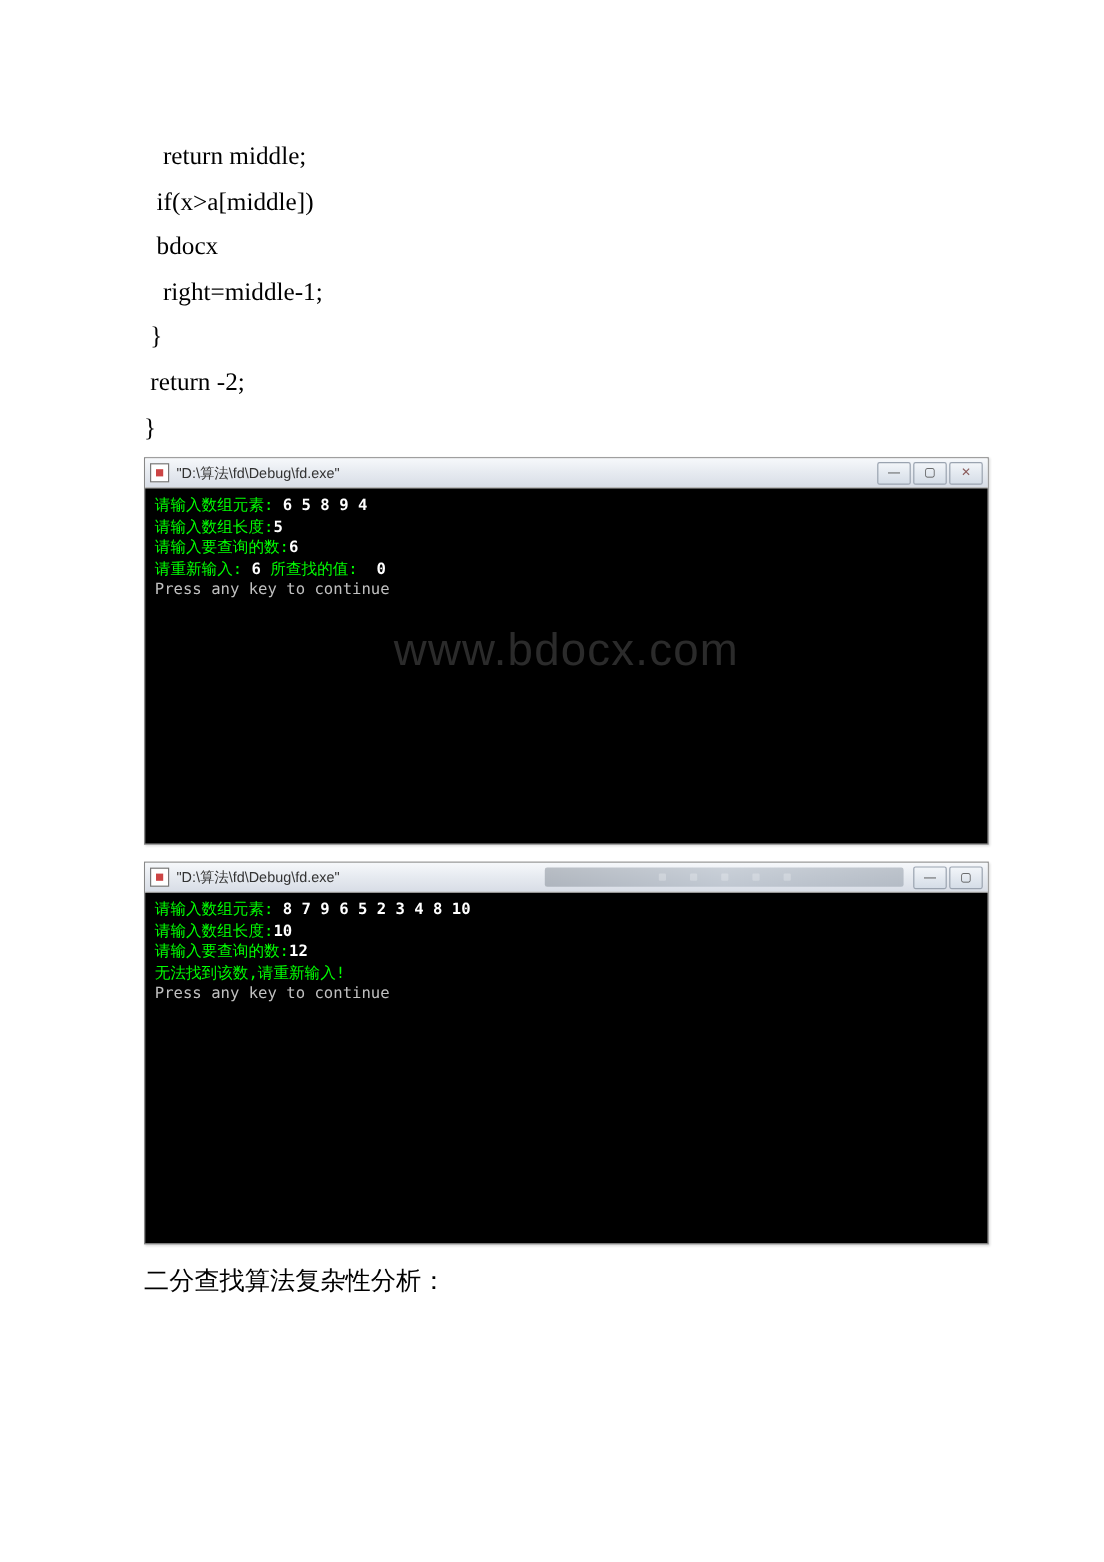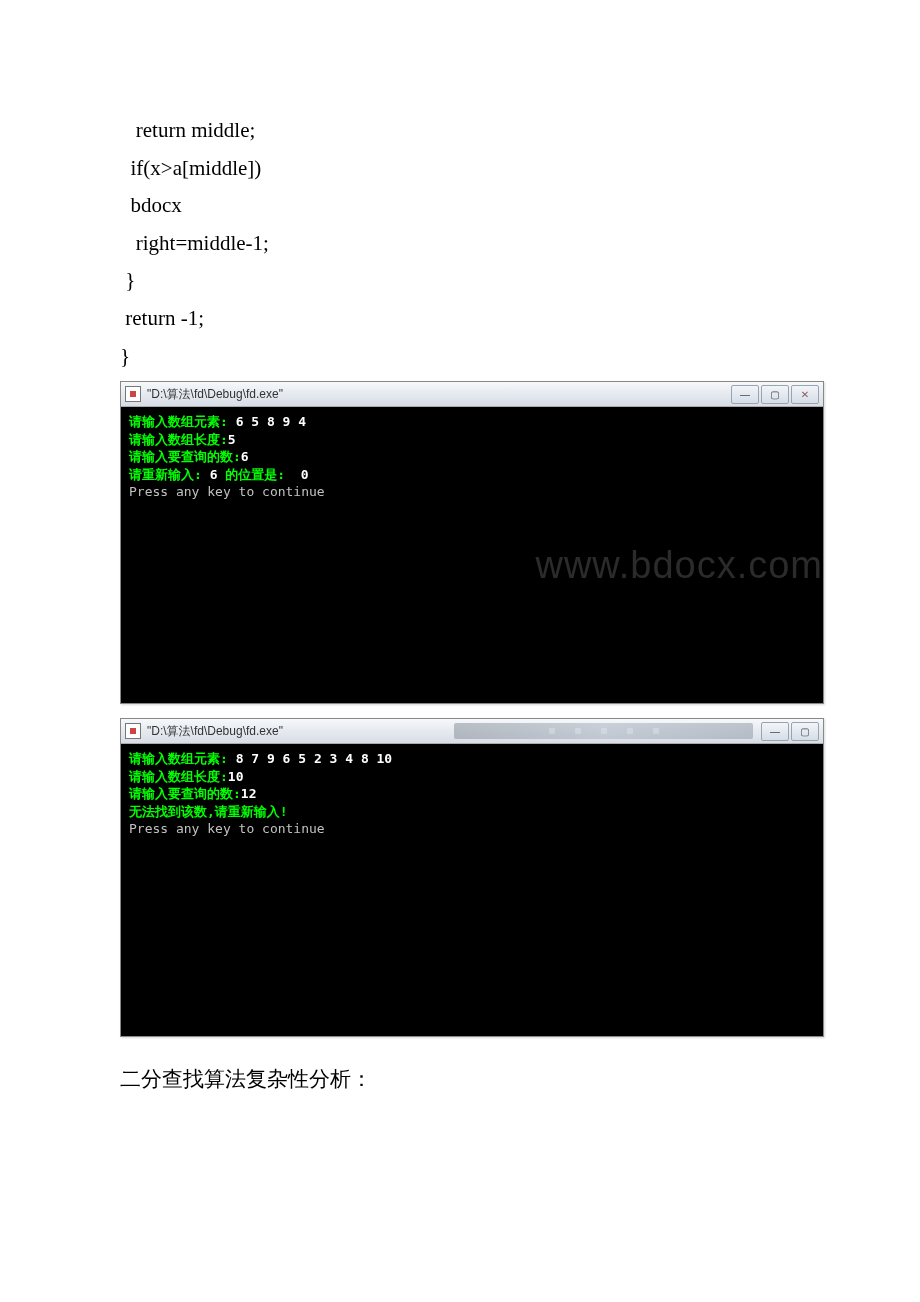--- a/index.html
+++ b/index.html
@@ -86,45 +86,43 @@
     line-height: 1.35;
     position: relative;
     overflow: hidden;
   }
   .con-line {
     white-space: pre;
     color: #c0c0c0;
   }
   .green {
     color: #00ff00;
-    font-weight: bold;
   }
   .white {
     color: #ffffff;
     font-weight: bold;
     margin-top: 20px;
   }
   .watermark {
     position: absolute;
     left: 0;
     right: 0;
     top: 46%;
-    text-align: right;
+    text-align: center;
     transform: translateY(-50%);
     font-family: Arial, sans-serif;
     font-size: 38px;
     color: #2b2b2b;
     letter-spacing: 1px;
     pointer-events: none;
-    margin-top: 23px;
   }
   .section-heading {
     font-size: 21px;
     color: #000;
-    margin-top: 28px;
+    margin-top: 16px;
     font-family: Liberation Serif, serif;
   }
   .blur-strip {
     background: linear-gradient(to right, #818993, #a5afbb, #8c96a2);
     flex: 1;
     height: 16px;
     margin: 0 8px;
     border-radius: 2px;
     opacity: 0.5;
     display:flex;
@@ -139,40 +137,40 @@
 </head>
 <body>
 
 <div class="page">
 
   <div class="code-line">   return middle;</div>
   <div class="code-line">  if(x&gt;a[middle])</div>
   <div class="code-line">  bdocx</div>
   <div class="code-line">   right=middle-1;</div>
   <div class="code-line"> }</div>
-  <div class="code-line"> return -1;</div>
+  <div class="code-line"> return -2;</div>
   <div class="code-line">}</div>
 
   <div class="window">
     <div class="titlebar">
       <span class="app-icon">
           <span class="app-icon-inner"></span>
         </span>
       <span class="title-text">"D:\算法\fd\Debug\fd.exe"</span>
       <div class="win-controls">
         <div class="win-btn">—</div>
         <div class="win-btn">▢</div>
         <div class="win-btn close">✕</div>
       </div>
     </div>
     <div class="console" style="height:284px">
       <div class="con-line"><span class="green">请输入数组元素: </span><span class="white">6 5 8 9 4</span></div>
       <div class="con-line"><span class="green">请输入数组长度:</span><span class="white">5</span></div>
       <div class="con-line"><span class="green">请输入要查询的数:</span><span class="white">6</span></div>
-      <div class="con-line"><span class="green">请重新输入: </span><span class="white">6</span><span class="green"> 的位置是:  </span><span class="white">0</span></div>
+      <div class="con-line"><span class="green">请重新输入: </span><span class="white">6</span><span class="green"> 所查找的值:  </span><span class="white">0</span></div>
       <div class="con-line"><span>Press any key to continue</span></div>
       <div class="watermark">www.bdocx.com</div>
     </div>
   </div>
 
   <div class="window">
     <div class="titlebar">
       <span class="app-icon">
           <span class="app-icon-inner"></span>
         </span>

